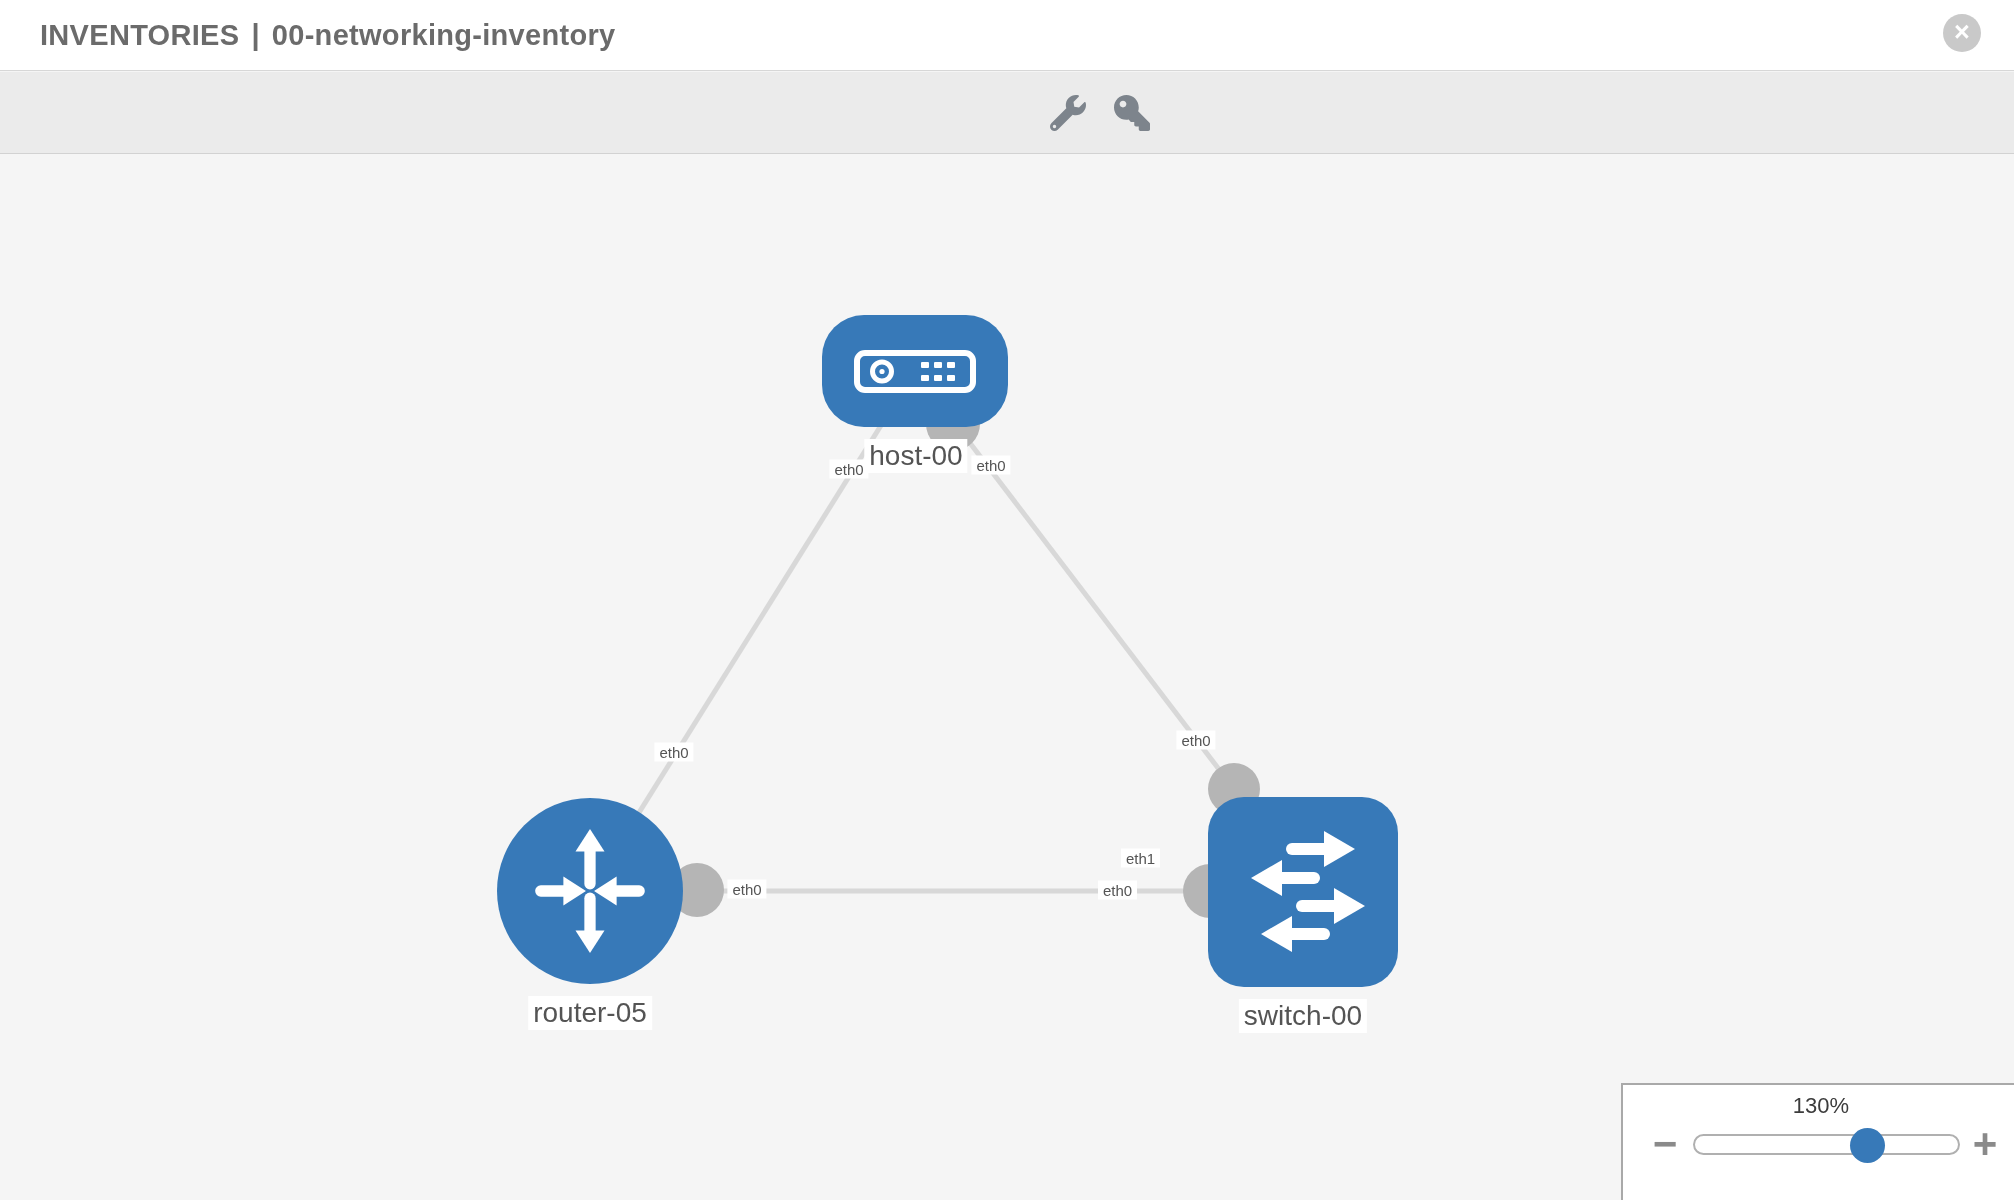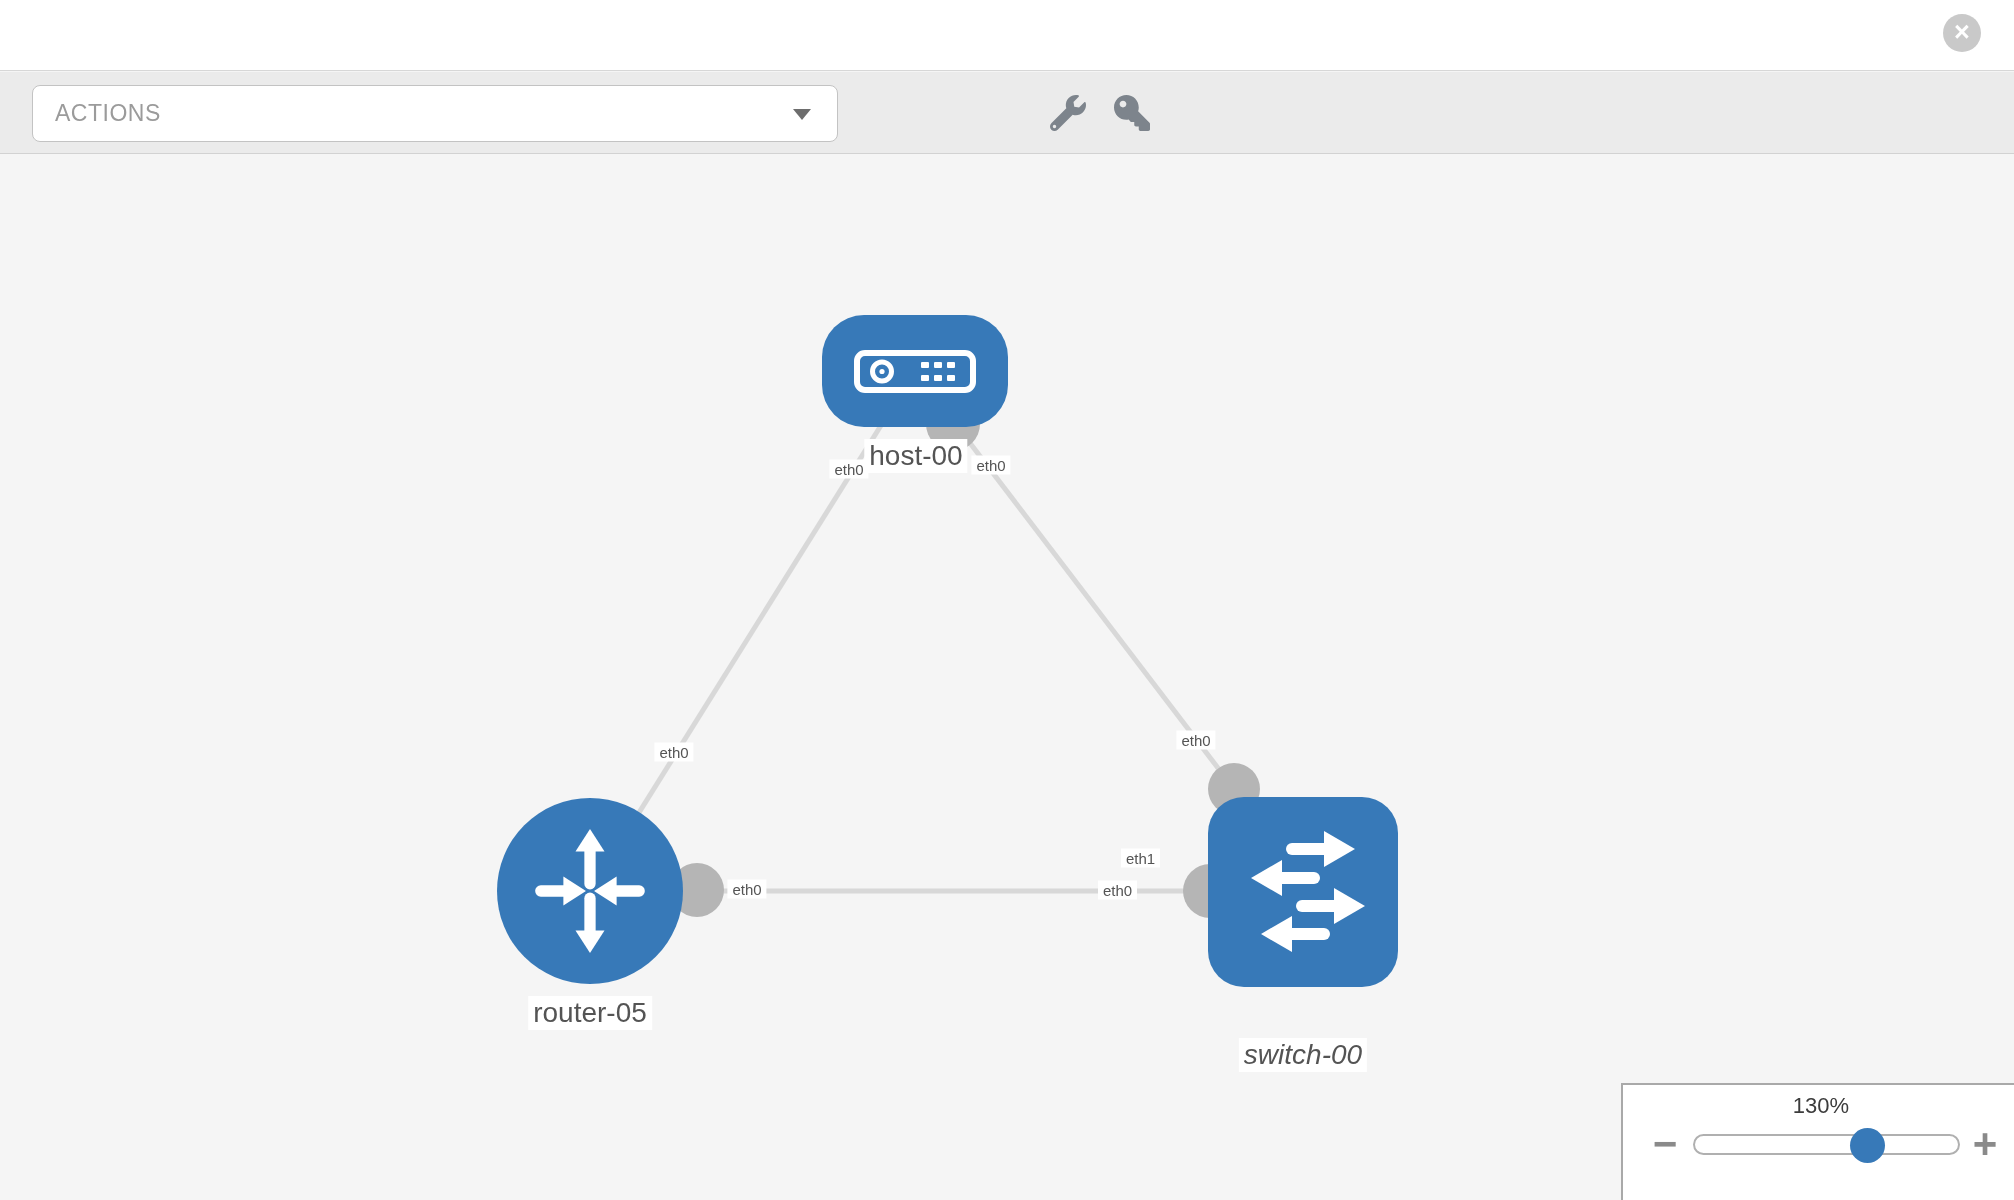--- a/index.html
+++ b/index.html
@@ -64,30 +64,29 @@
   .zoom-in  { left:342px; }
   .zoom-track { position:absolute; left:70px; top:9px; width:267px; height:21px;
     background:#ffffff; border:2px solid #b0b0b0; border-radius:11px; cursor:pointer; }
   .zoom-thumb { position:absolute; left:155px; top:-8px; width:35px; height:35px;
     border-radius:50%; background:#3779b8; cursor:pointer; }
 </style>
 </head>
 <body>
 
 <div class="header">
+  <div class="page-title">
+    <span>INVENTORIES</span><span class="sep">|</span><span>00-networking-inventory</span>
+  </div>
   <div class="close-btn">
     <span>×</span>
   </div>
 </div>
 
 <div class="toolbar">
-  <div class="select-box actions-box">
-    <span class="sel-label">ACTIONS</span>
-    <span class="caret"></span>
-  </div>
 
   <div class="tool-btn wrench-btn">
     <svg viewBox="0 0 512 512">
         <path d="M507.73 109.1c-2.24-9.03-13.54-12.09-20.12-5.51l-74.36 74.36-67.88-11.31-11.31-67.88 74.36-74.36c6.62-6.62 3.43-17.9-5.66-20.16-47.38-11.74-99.55.91-136.58 37.93-39.64 39.64-50.55 97.1-34.05 147.2L18.74 402.76c-24.99 24.99-24.99 65.51 0 90.5 24.99 24.99 65.51 24.99 90.5 0l213.21-213.21c50.12 16.71 107.47 5.68 147.37-34.22 37.07-37.07 49.7-89.32 37.91-136.73zM64 472c-13.25 0-24-10.75-24-24 0-13.26 10.75-24 24-24s24 10.74 24 24c0 13.25-10.75 24-24 24z"></path>
       </svg>
   </div>
   <div class="tool-btn key-btn">
     <svg viewBox="0 0 512 512">
         <path d="M512 176.001C512 273.203 433.202 352 336 352c-11.22 0-22.19-1.062-32.827-3.069l-24.012 27.014A23.999 23.999 0 0 1 261.223 384H224v40c0 13.255-10.745 24-24 24h-40v40c0 13.255-10.745 24-24 24H24c-13.255 0-24-10.745-24-24v-78.059c0-6.365 2.529-12.47 7.029-16.971l161.802-161.802C163.108 213.814 160 195.271 160 176 160 78.798 238.797.001 335.999 0 433.488-.001 512 78.511 512 176.001zM336 128c0 26.51 21.49 48 48 48s48-21.49 48-48-21.49-48-48-48-48 21.49-48 48z"></path>
       </svg>
@@ -152,21 +151,21 @@
         <polygon points="147,52 116,34 116,70"></polygon>
         <polygon points="43,81 74,63 74,99"></polygon>
         <polygon points="157,109 126,91 126,127"></polygon>
         <polygon points="53,137 84,119 84,155"></polygon>
       </g>
     </svg>
   </div>
 
   <span class="tag node-tag" style="left:916px; top:302px;">host-00</span>
   <span class="tag node-tag" style="left:590px; top:859px;">router-05</span>
-  <span class="tag node-tag" style="left:1303px; top:901px;font-style:italic;">switch-00</span>
+  <span class="tag node-tag" style="left:1303px; top:862px;">switch-00</span>
 
   <span class="tag if-tag" style="left:849px; top:315px;">eth0</span>
   <span class="tag if-tag" style="left:674px; top:598px;">eth0</span>
   <span class="tag if-tag" style="left:991px; top:311px;">eth0</span>
   <span class="tag if-tag" style="left:1196px; top:586px;">eth0</span>
   <span class="tag if-tag" style="left:747px; top:735px;">eth0</span>
 
   <span class="tag if-tag if-abs" style="left:1098px; top:736px; z-index:3;">eth0</span>
   <span class="tag if-tag if-abs" style="left:1121px; top:704px; z-index:4;">eth1</span>
 </div>

